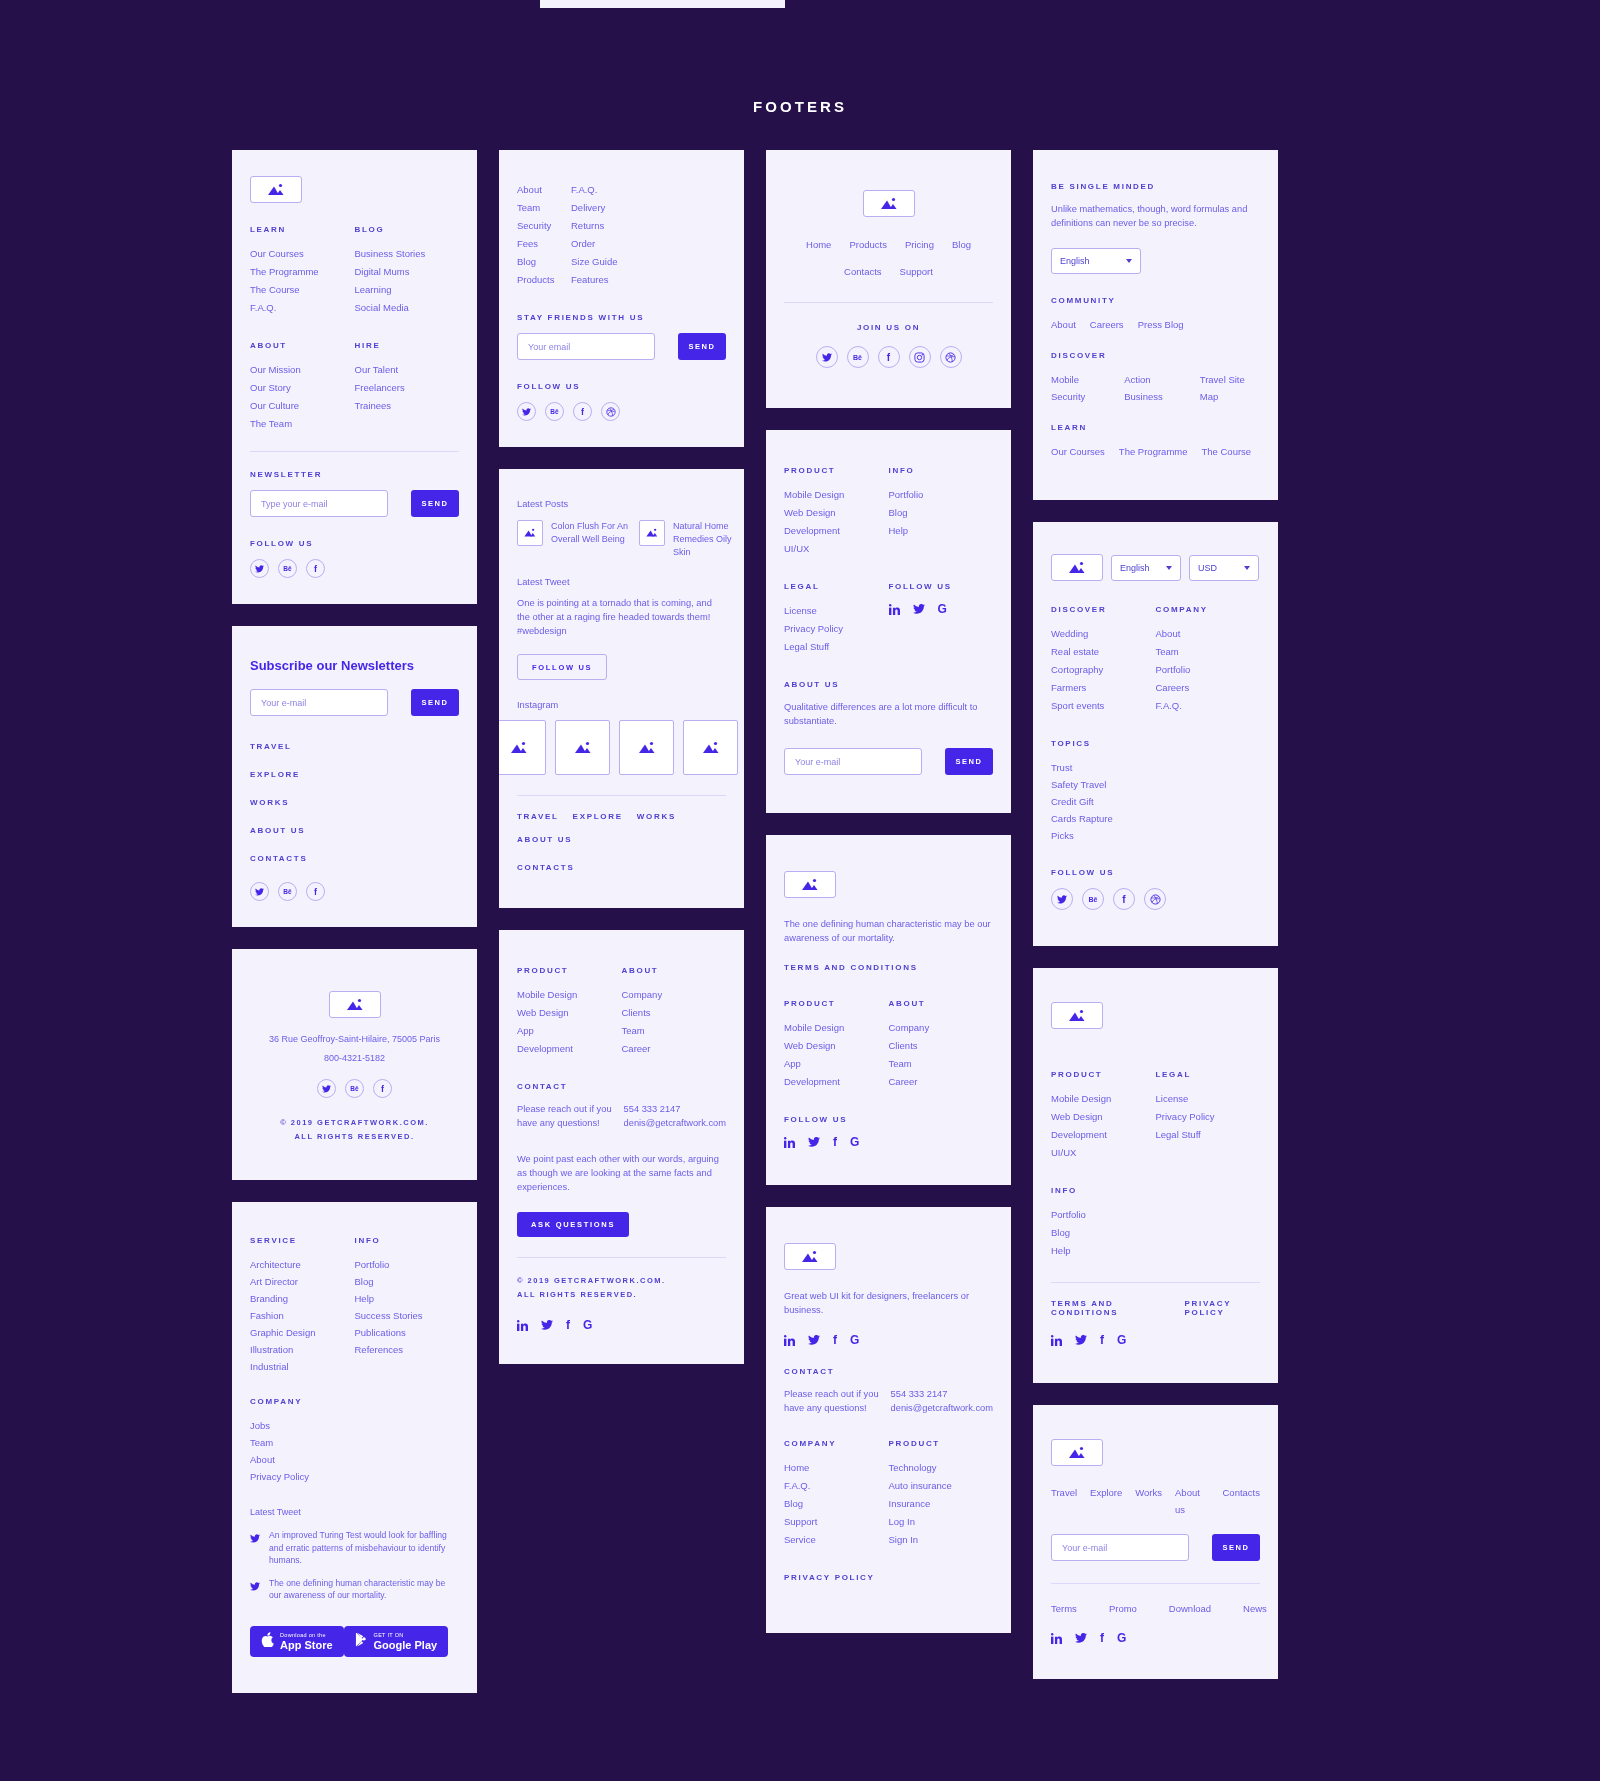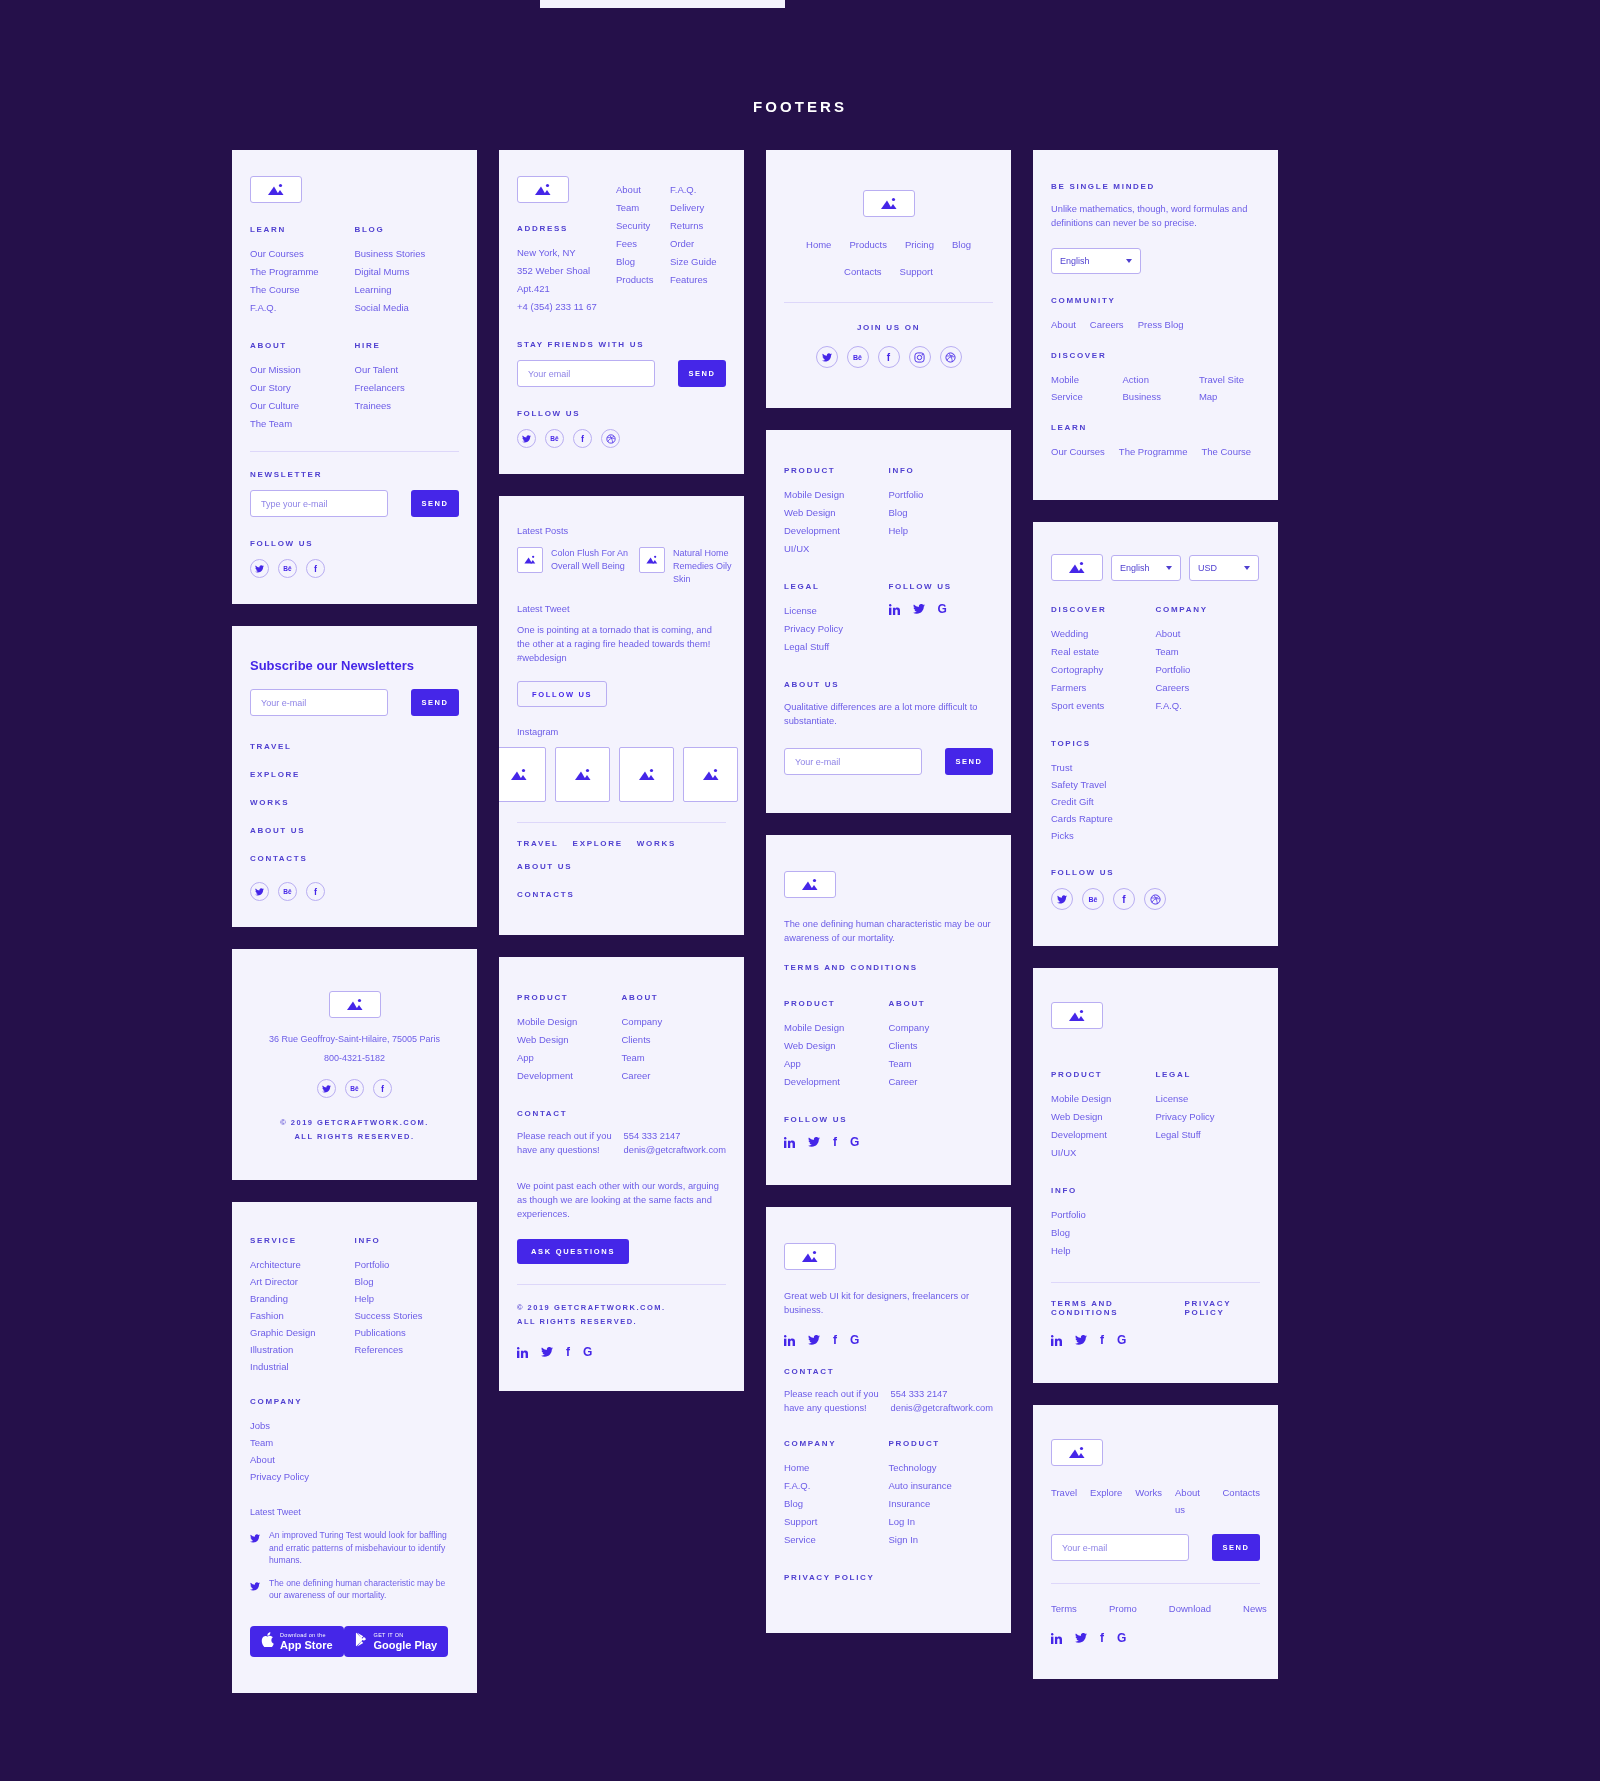--- a/index.html
+++ b/index.html
@@ -320,34 +320,20 @@
         </div>
       </div>
       <div style="height:10px"></div>
     </div>
   </div>
 
   <div class="col">
 
     <div class="card">
       <div style="display:flex;">
-        <div style="flex:1;">
-          <div class="logo">
-            <svg width="20" height="14" viewBox="0 0 20 14">
-                <circle cx="14.5" cy="2.5" r="1.6" fill="#4526e8"></circle>
-                <path d="M2 12 L8 3.5 L13 12 Z" fill="#4526e8"></path>
-                <path d="M10.5 12 L14 7 L17.5 12 Z" fill="#4526e8"></path>
-              </svg>
-          </div>
-          <div style="height:21px"></div>
-          <div class="sec-head">ADDRESS</div>
-          <div class="lnk sp">New York, NY</div>
-          <div class="lnk sp">352 Weber Shoal Apt.421</div>
-          <div class="lnk sp">+4 (354) 233 11 67</div>
-        </div>
         <div style="width:54px;padding-top:5px;">
           <a class="lnk sp">About</a>
           <a class="lnk sp">Team</a>
           <a class="lnk sp">Security</a>
           <a class="lnk sp">Fees</a>
           <a class="lnk sp">Blog</a>
           <a class="lnk sp">Products</a>
         </div>
         <div style="width:56px;padding-top:5px;">
           <a class="lnk sp">F.A.Q.</a>
@@ -767,21 +753,21 @@
       <div style="height:22px"></div>
       <div class="sec-head">COMMUNITY</div>
       <div style="display:flex;gap:14px;">
         <a class="lnk">About</a>
         <a class="lnk">Careers</a>
         <a class="lnk">Press Blog</a>
       </div>
       <div style="height:18px"></div>
       <div class="sec-head">DISCOVER</div>
       <div style="display:flex;gap:14px;">
-        <a class="lnk">Mobile Service</a>
+        <a class="lnk">Mobile Security</a>
         <a class="lnk">Action Business</a>
         <a class="lnk">Travel Site Map</a>
       </div>
       <div style="height:18px"></div>
       <div class="sec-head">LEARN</div>
       <div style="display:flex;gap:14px;">
         <a class="lnk">Our Courses</a>
         <a class="lnk">The Programme</a>
         <a class="lnk">The Course</a>
       </div>

